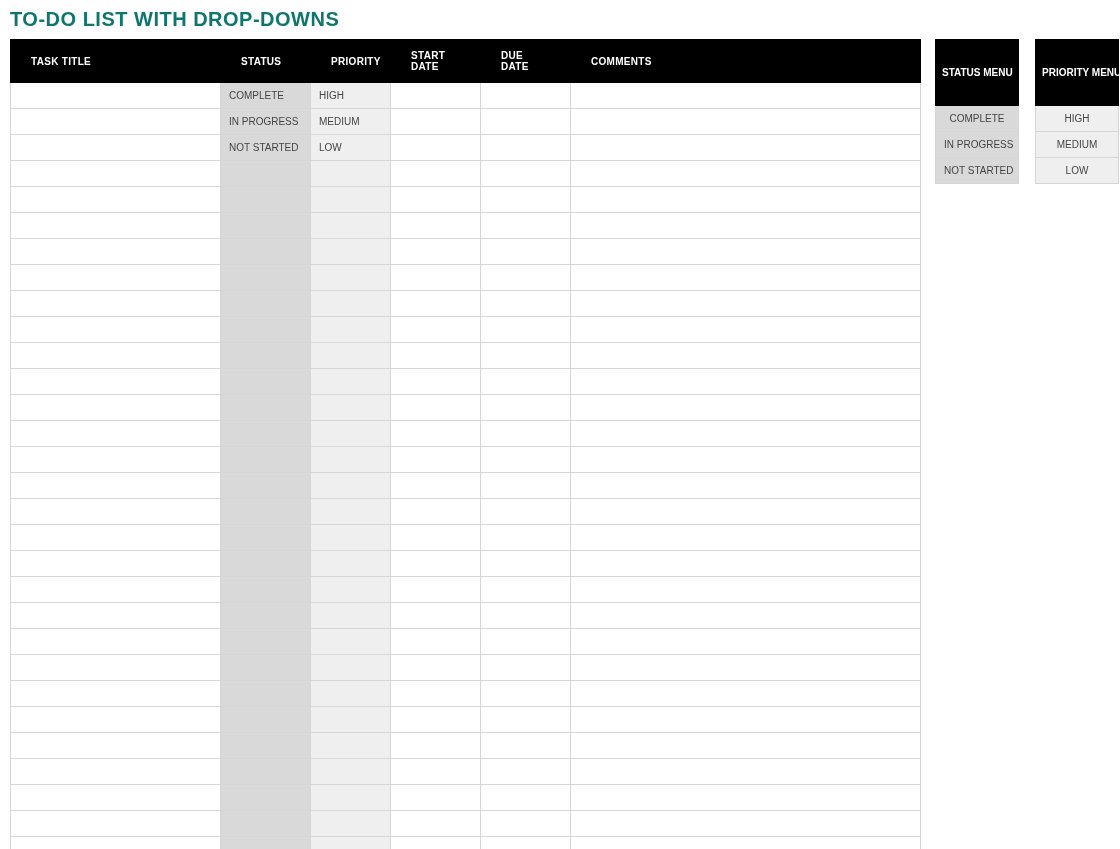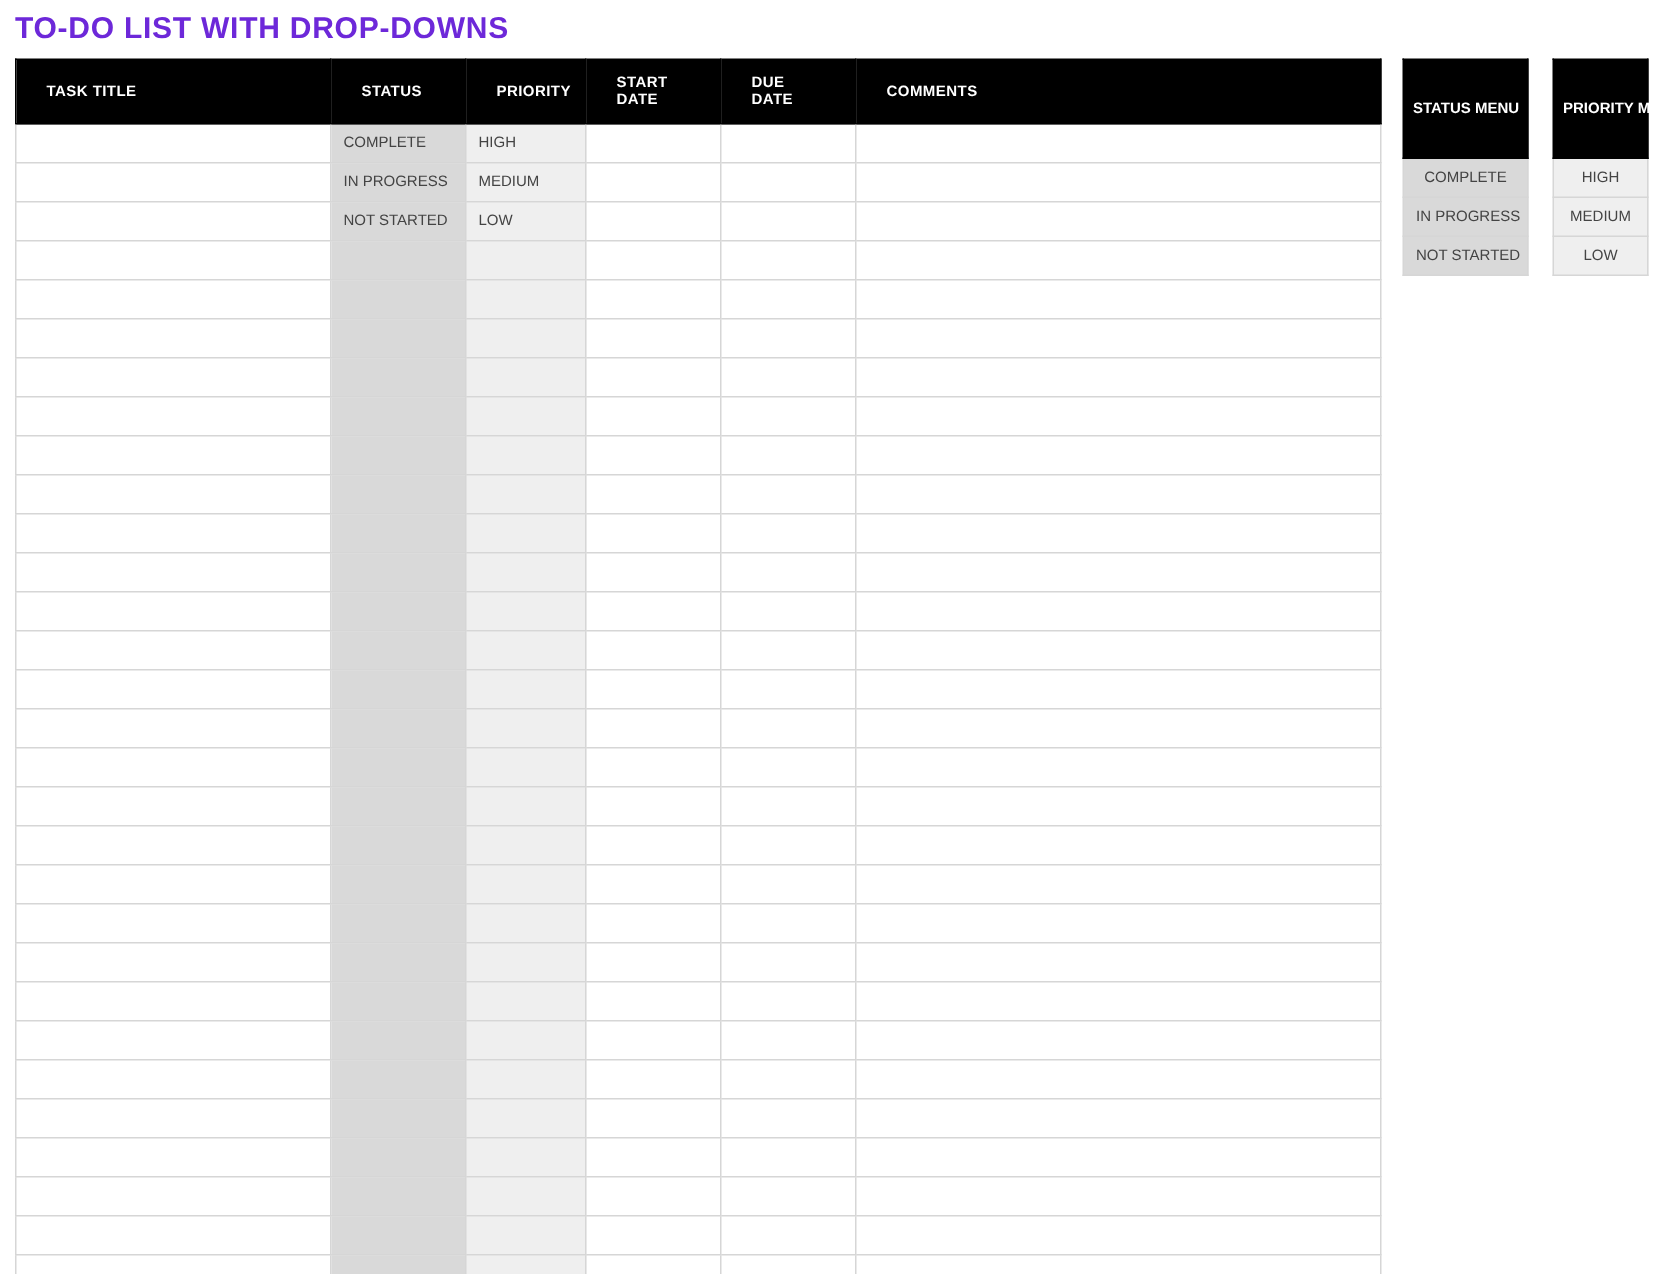--- a/index.html
+++ b/index.html
@@ -13,21 +13,21 @@
     width: 1120px;
   }
   .page {
     padding: 8px 10px 10px 10px;
   }
   h1.title {
     margin: 0 0 8px 0;
     font-size: 20px;
     font-weight: 700;
     letter-spacing: 0.5px;
-    color: #6d28d9;
+    color: #0f766e;
     text-transform: uppercase;
   }
   .layout {
     display: flex;
     align-items: flex-start;
     gap: 14px;
   }
 
   
   table.todo {
@@ -92,21 +92,21 @@
     height: 26px;
     padding: 0 8px;
     font-size: 10px;
     color: #444;
     text-align: center;
     vertical-align: middle;
     white-space: nowrap;
   }
   table.menu.status-menu { width: 84px; }
   table.menu.status-menu td { background: #d9d9d9; }
-  table.menu.priority-menu { width: 64px; }
+  table.menu.priority-menu { width: 84px; }
   table.menu.priority-menu td { background: #efefef; }
 
   .resize-handle {
     position: relative;
   }
   .resize-handle::after {
     content: "";
     position: absolute;
     right: 0;
     bottom: 0;

